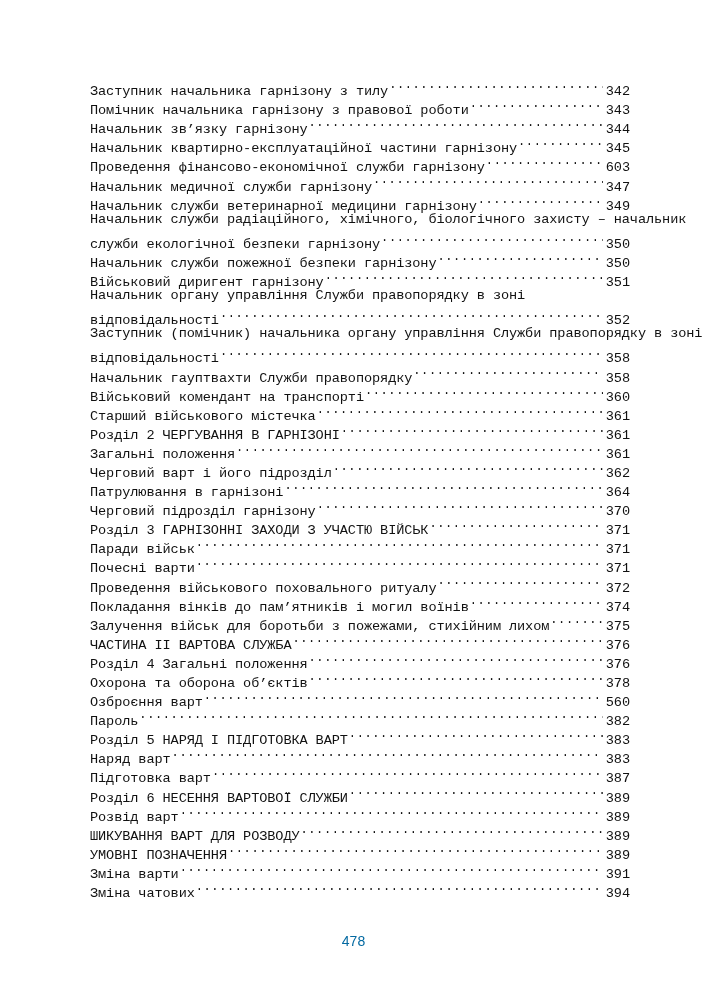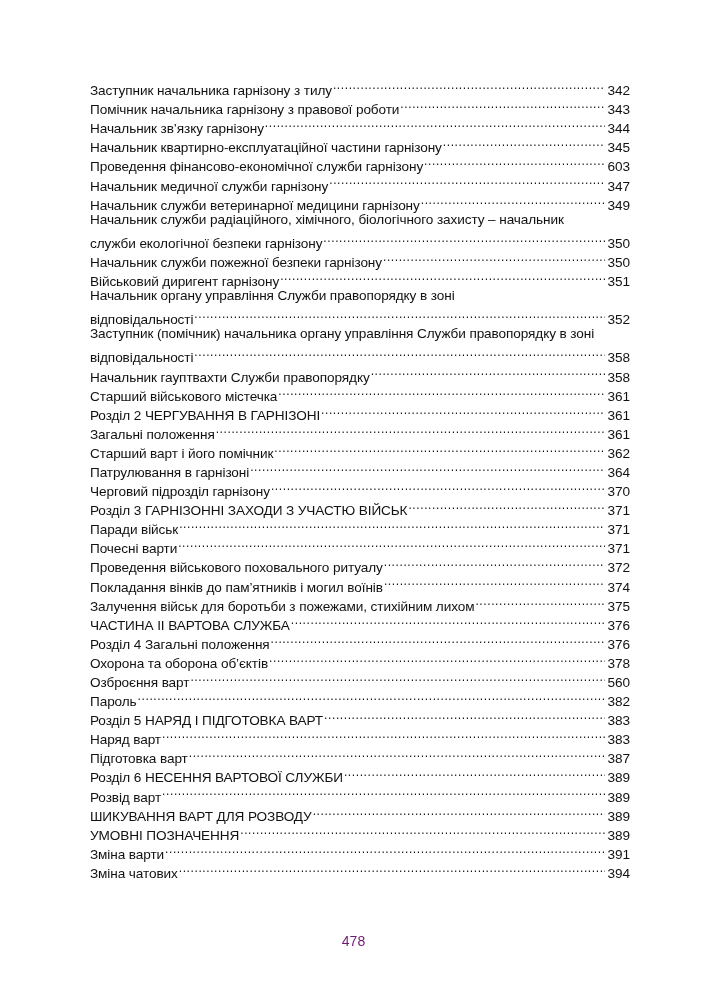--- a/index.html
+++ b/index.html
@@ -13,20 +13,21 @@
       position: relative;
       overflow: hidden;
       font-family: "Liberation Sans", "DejaVu Sans", sans-serif;
       color: #111111;
     }
     .page {
       position: absolute;
       left: 90px;
       top: 76px;
       width: 540px;
+      font-family: Liberation Mono, monospace;
     }
     .toc-line {
       display: flex;
       align-items: baseline;
       height: 19.1px;
       line-height: 19.1px;
       font-size: 13.6px;
       white-space: nowrap;
       letter-spacing: -0.1px;
     }
@@ -55,21 +56,21 @@
     .toc-line.first-of-two .title {
       flex: 1 1 auto;
     }
     .page-footer {
       position: absolute;
       top: 933px;
       left: 0;
       width: 707px;
       text-align: center;
       font-size: 14px;
-      color: #701a75;
+      color: #0369a1;
     }
   </style>
 </head>
 <body>
 
 <div class="page">
   <div class="toc-line">
     <span class="title">Заступник начальника гарнізону з тилу</span>
     <span class="leader"></span>
     <span class="page-num">342</span>
@@ -137,36 +138,41 @@
     <span class="title">відповідальності</span>
     <span class="leader"></span>
     <span class="page-num">358</span>
   </div>
   <div class="toc-line">
     <span class="title">Начальник гауптвахти Служби правопорядку</span>
     <span class="leader"></span>
     <span class="page-num">358</span>
   </div>
   <div class="toc-line">
+    <span class="title">Військовий комендант на транспорті</span>
+    <span class="leader"></span>
+    <span class="page-num">360</span>
+  </div>
+  <div class="toc-line">
     <span class="title">Старший військового містечка</span>
     <span class="leader"></span>
     <span class="page-num">361</span>
   </div>
   <div class="toc-line">
     <span class="title">Розділ 2 ЧЕРГУВАННЯ В ГАРНІЗОНІ</span>
     <span class="leader"></span>
     <span class="page-num">361</span>
   </div>
   <div class="toc-line">
     <span class="title">Загальні положення</span>
     <span class="leader"></span>
     <span class="page-num">361</span>
   </div>
   <div class="toc-line">
-    <span class="title">Старший варт і його помічник</span>
+    <span class="title">Черговий варт і його підрозділ</span>
     <span class="leader"></span>
     <span class="page-num">362</span>
   </div>
   <div class="toc-line">
     <span class="title">Патрулювання в гарнізоні</span>
     <span class="leader"></span>
     <span class="page-num">364</span>
   </div>
   <div class="toc-line">
     <span class="title">Черговий підрозділ гарнізону</span>

